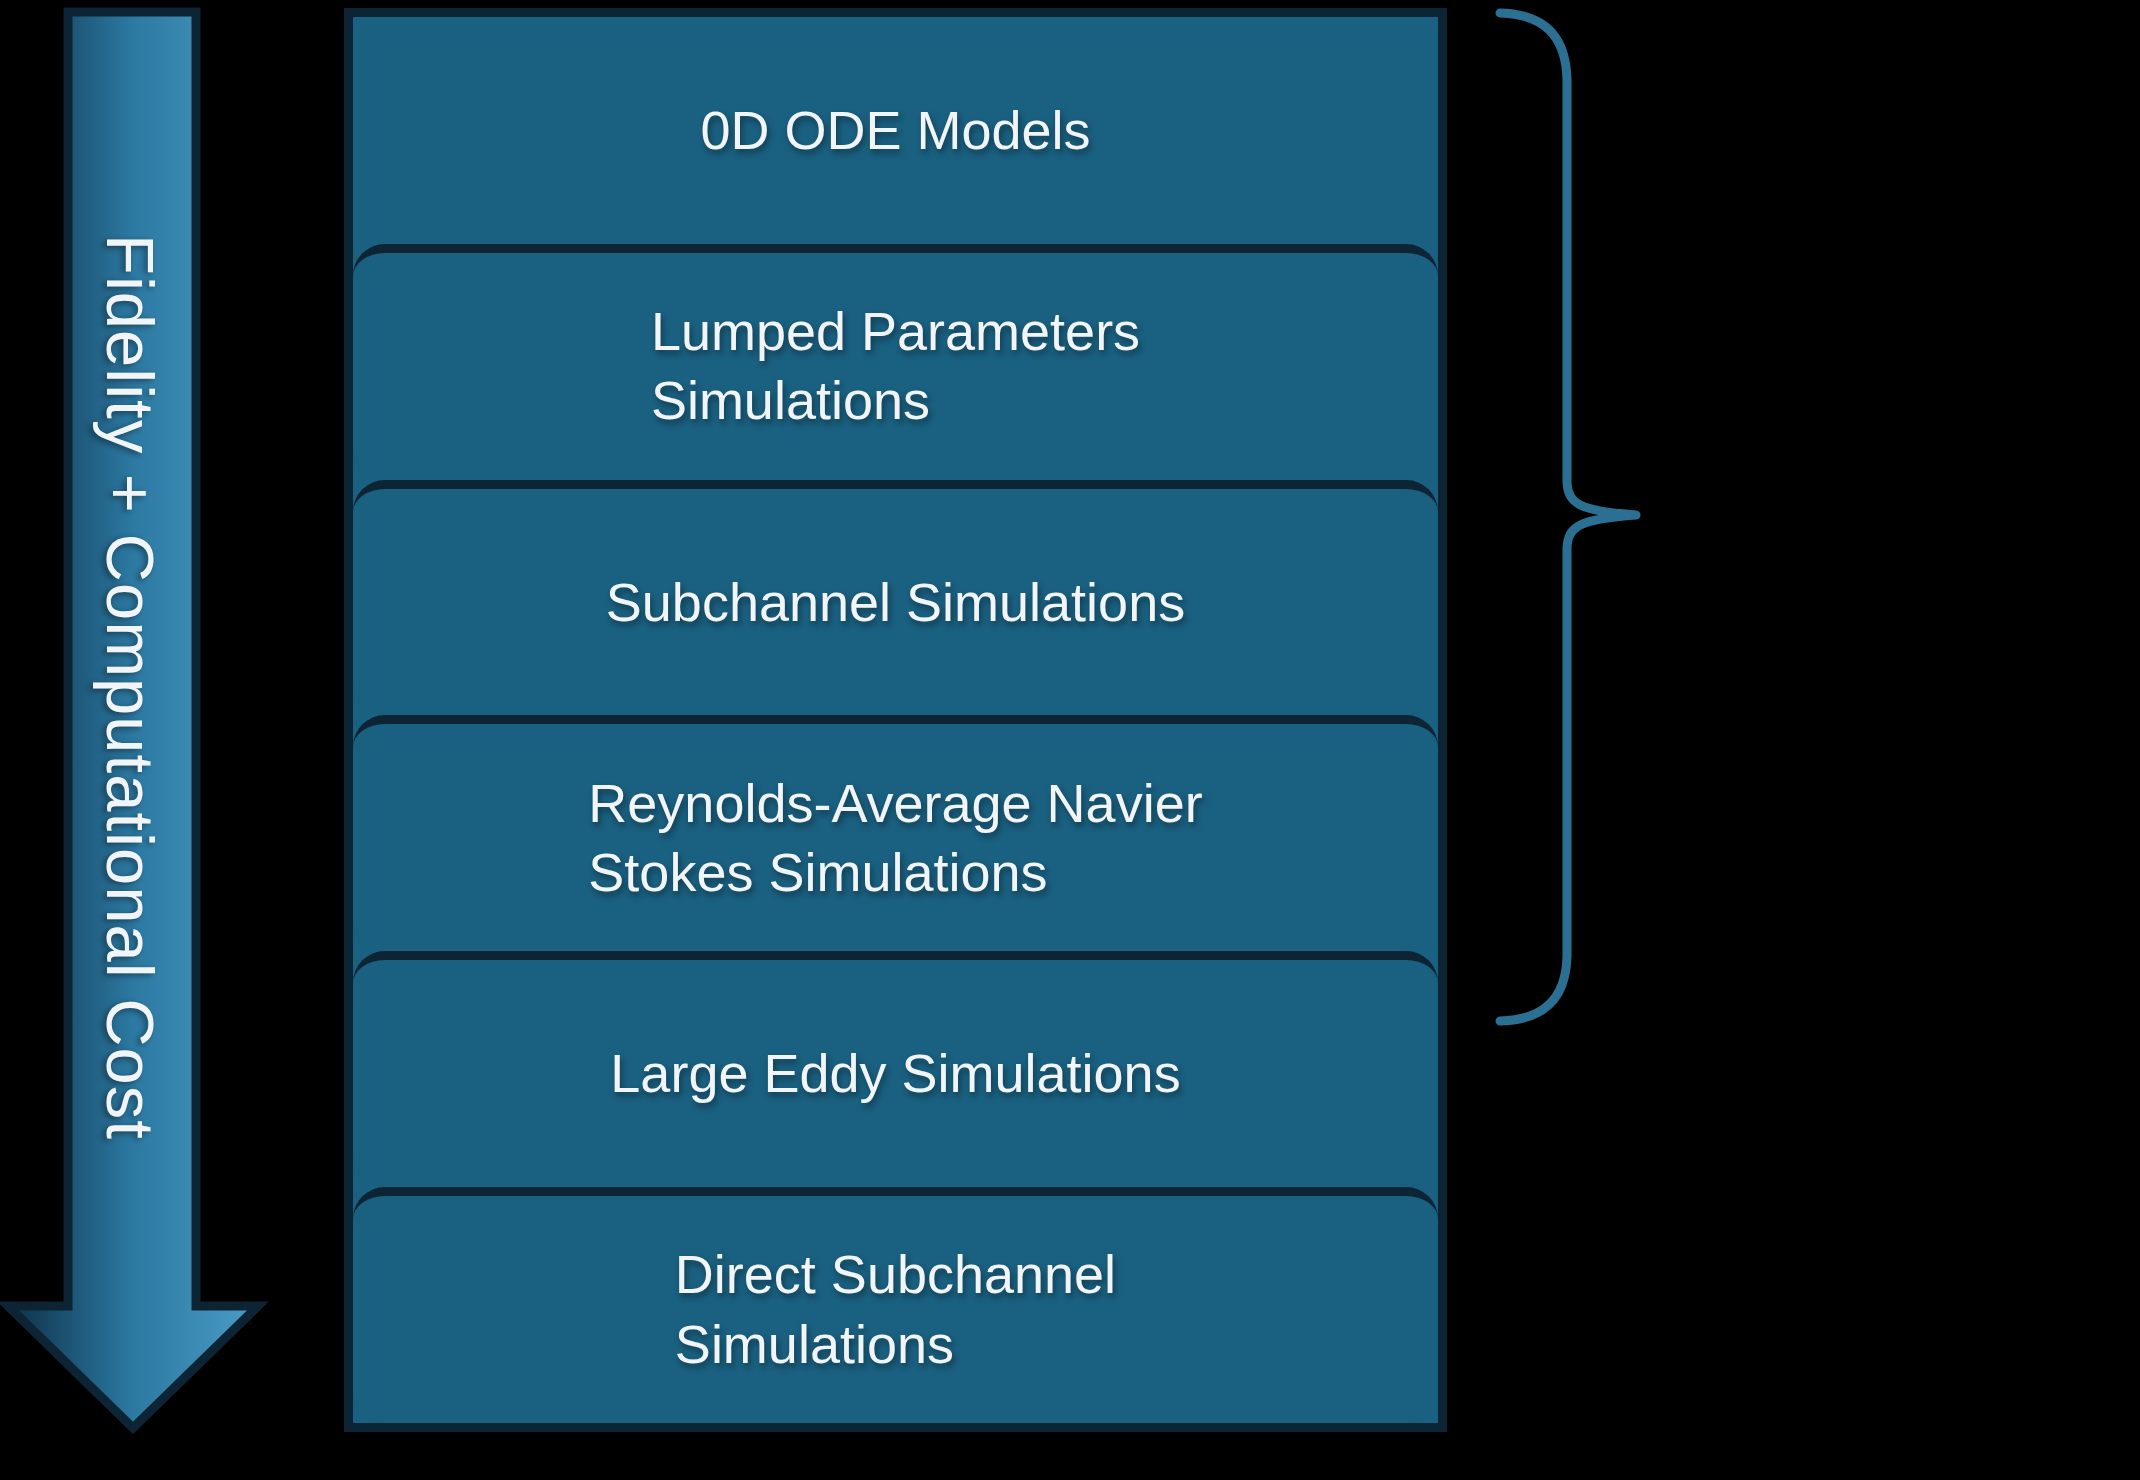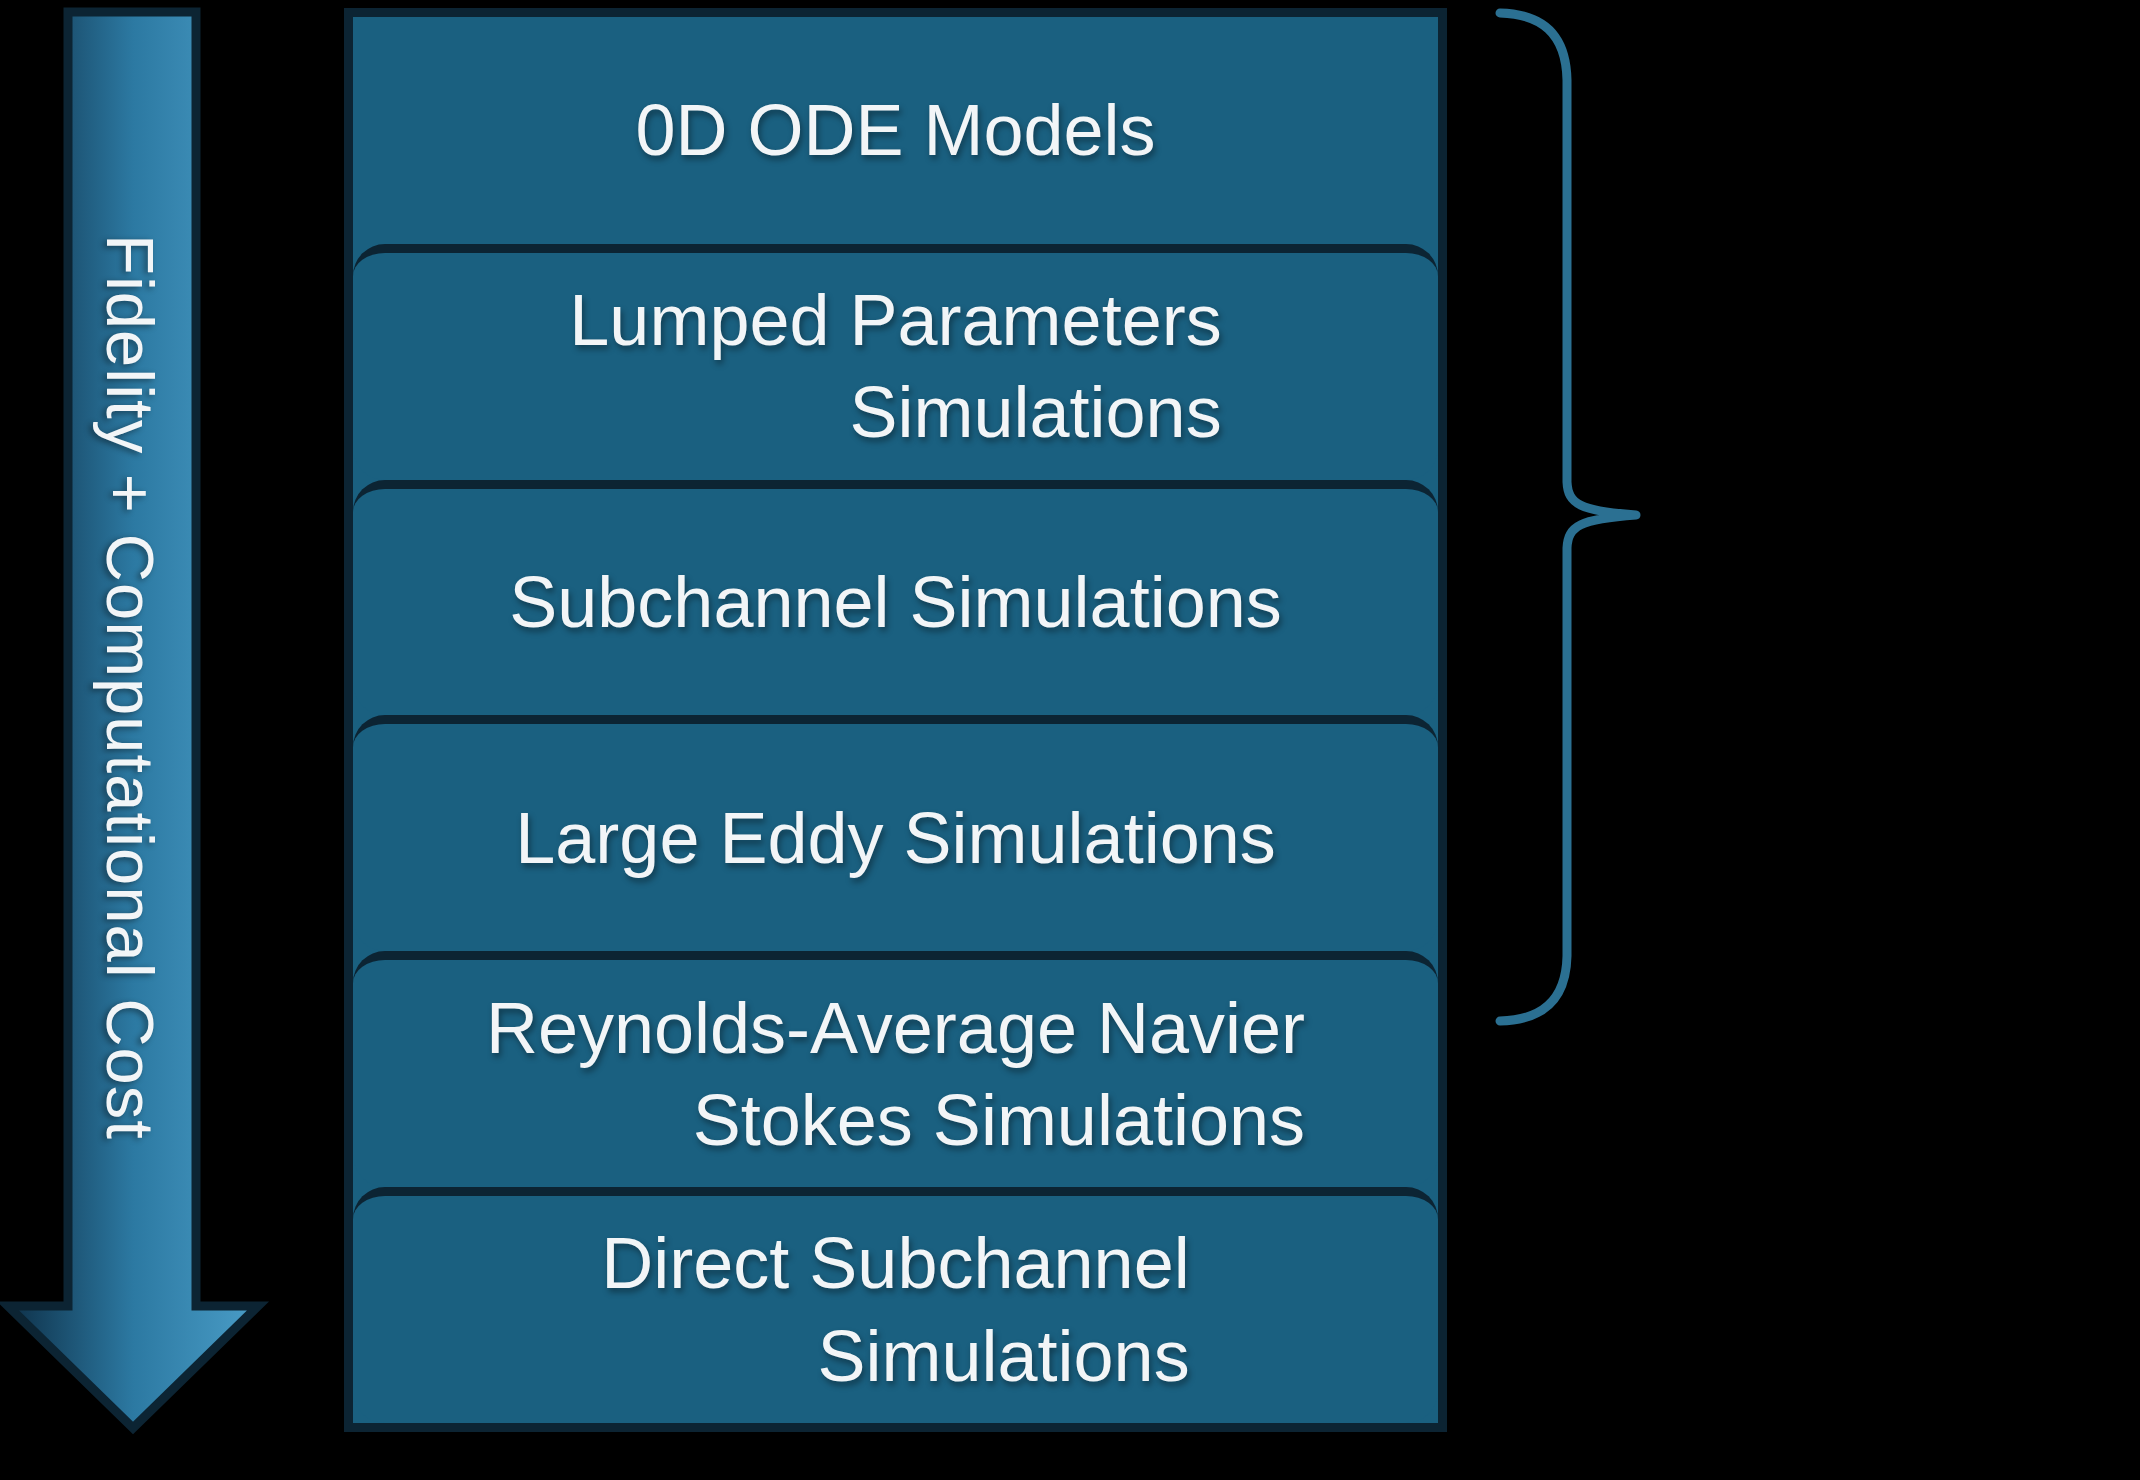--- a/index.html
+++ b/index.html
@@ -58,24 +58,24 @@
     display: flex;
     align-items: center;
     justify-content: center;
     background: #1a6080;
   }
   .stack-box + .stack-box {
     border-top: 9px solid #0c2433;
     border-radius: 32px;
   }
   .stack-box .box-label {
-    font-size: 72px;
+    font-size: 54px;
     line-height: 1.28;
     color: #f2f5f7;
-    text-align: right;
+    text-align: left;
     white-space: pre;
     text-shadow: 2px 4px 6px rgba(0,0,0,0.40);
   }
   
   #brace-svg {
     position: absolute;
     left: 1440px;
     top: 0;
   }
 </style>
@@ -104,25 +104,25 @@
       <div class="box-label">0D ODE Models</div>
     </div>
     <div class="stack-box">
       <div class="box-label">Lumped Parameters
 Simulations</div>
     </div>
     <div class="stack-box">
       <div class="box-label">Subchannel Simulations</div>
     </div>
     <div class="stack-box">
-      <div class="box-label">Large Eddy Simulations</div>
+      <div class="box-label">Reynolds-Average Navier
+Stokes Simulations</div>
     </div>
     <div class="stack-box">
-      <div class="box-label">Reynolds-Average Navier
-Stokes Simulations</div>
+      <div class="box-label">Large Eddy Simulations</div>
     </div>
     <div class="stack-box">
       <div class="box-label">Direct Subchannel
 Simulations</div>
     </div>
   </div>
 
   <svg id="brace-svg" width="260" height="1100" viewBox="0 0 260 1100">
     <path d="M 60,13
              C 100,14 126,32 127,80

